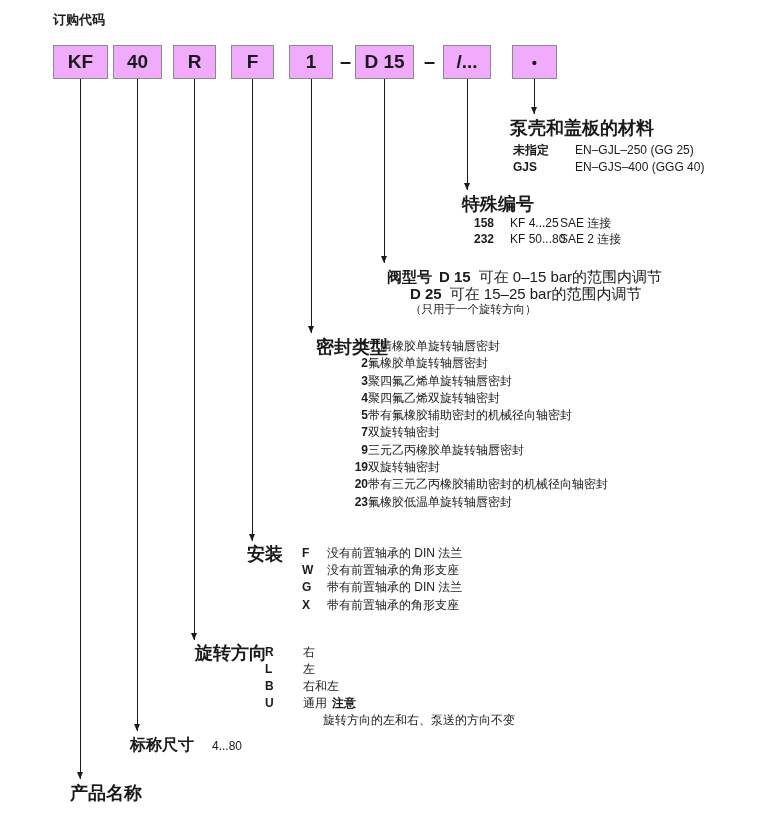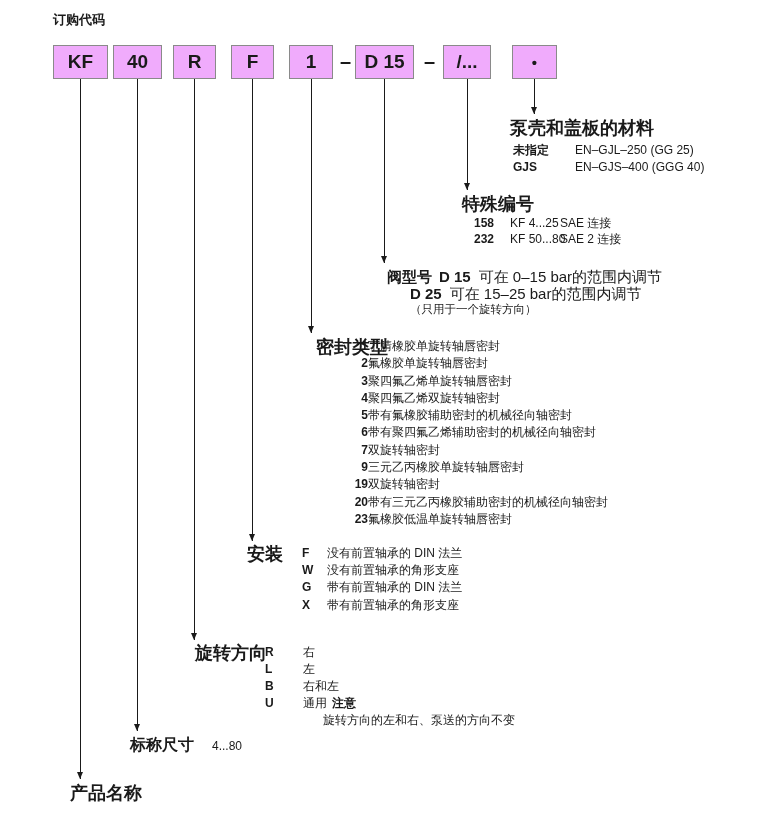--- a/index.html
+++ b/index.html
@@ -130,21 +130,20 @@
     <div class="v-note" style="padding-left:23px">（只用于一个旋转方向）</div>
   </div>
 
   <div class="sec" style="left:303px;top:338px">
     <div class="sec-title abs" style="left:13px;top:1px">密封类型</div>
     <div class="seal-row"><span class="seal-num">1</span><span class="seal-txt">丁腈橡胶单旋转轴唇密封</span></div>
     <div class="seal-row"><span class="seal-num">2</span><span class="seal-txt">氟橡胶单旋转轴唇密封</span></div>
     <div class="seal-row"><span class="seal-num">3</span><span class="seal-txt">聚四氟乙烯单旋转轴唇密封</span></div>
     <div class="seal-row"><span class="seal-num">4</span><span class="seal-txt">聚四氟乙烯双旋转轴密封</span></div>
     <div class="seal-row"><span class="seal-num">5</span><span class="seal-txt">带有氟橡胶辅助密封的机械径向轴密封</span></div>
-    <div class="seal-row"><span class="seal-num">6</span><span class="seal-txt">带有聚四氟乙烯辅助密封的机械径向轴密封</span></div>
     <div class="seal-row"><span class="seal-num">7</span><span class="seal-txt">双旋转轴密封</span></div>
     <div class="seal-row"><span class="seal-num">9</span><span class="seal-txt">三元乙丙橡胶单旋转轴唇密封</span></div>
     <div class="seal-row"><span class="seal-num">19</span><span class="seal-txt">双旋转轴密封</span></div>
     <div class="seal-row"><span class="seal-num">20</span><span class="seal-txt">带有三元乙丙橡胶辅助密封的机械径向轴密封</span></div>
     <div class="seal-row"><span class="seal-num">23</span><span class="seal-txt">氟橡胶低温单旋转轴唇密封</span></div>
   </div>
 
   <div class="sec" style="left:247px;top:545px">
     <div class="sec-title abs" style="left:0;top:1px">安装</div>
     <div class="m-row"><span class="m-key">F</span><span>没有前置轴承的 DIN 法兰</span></div>

